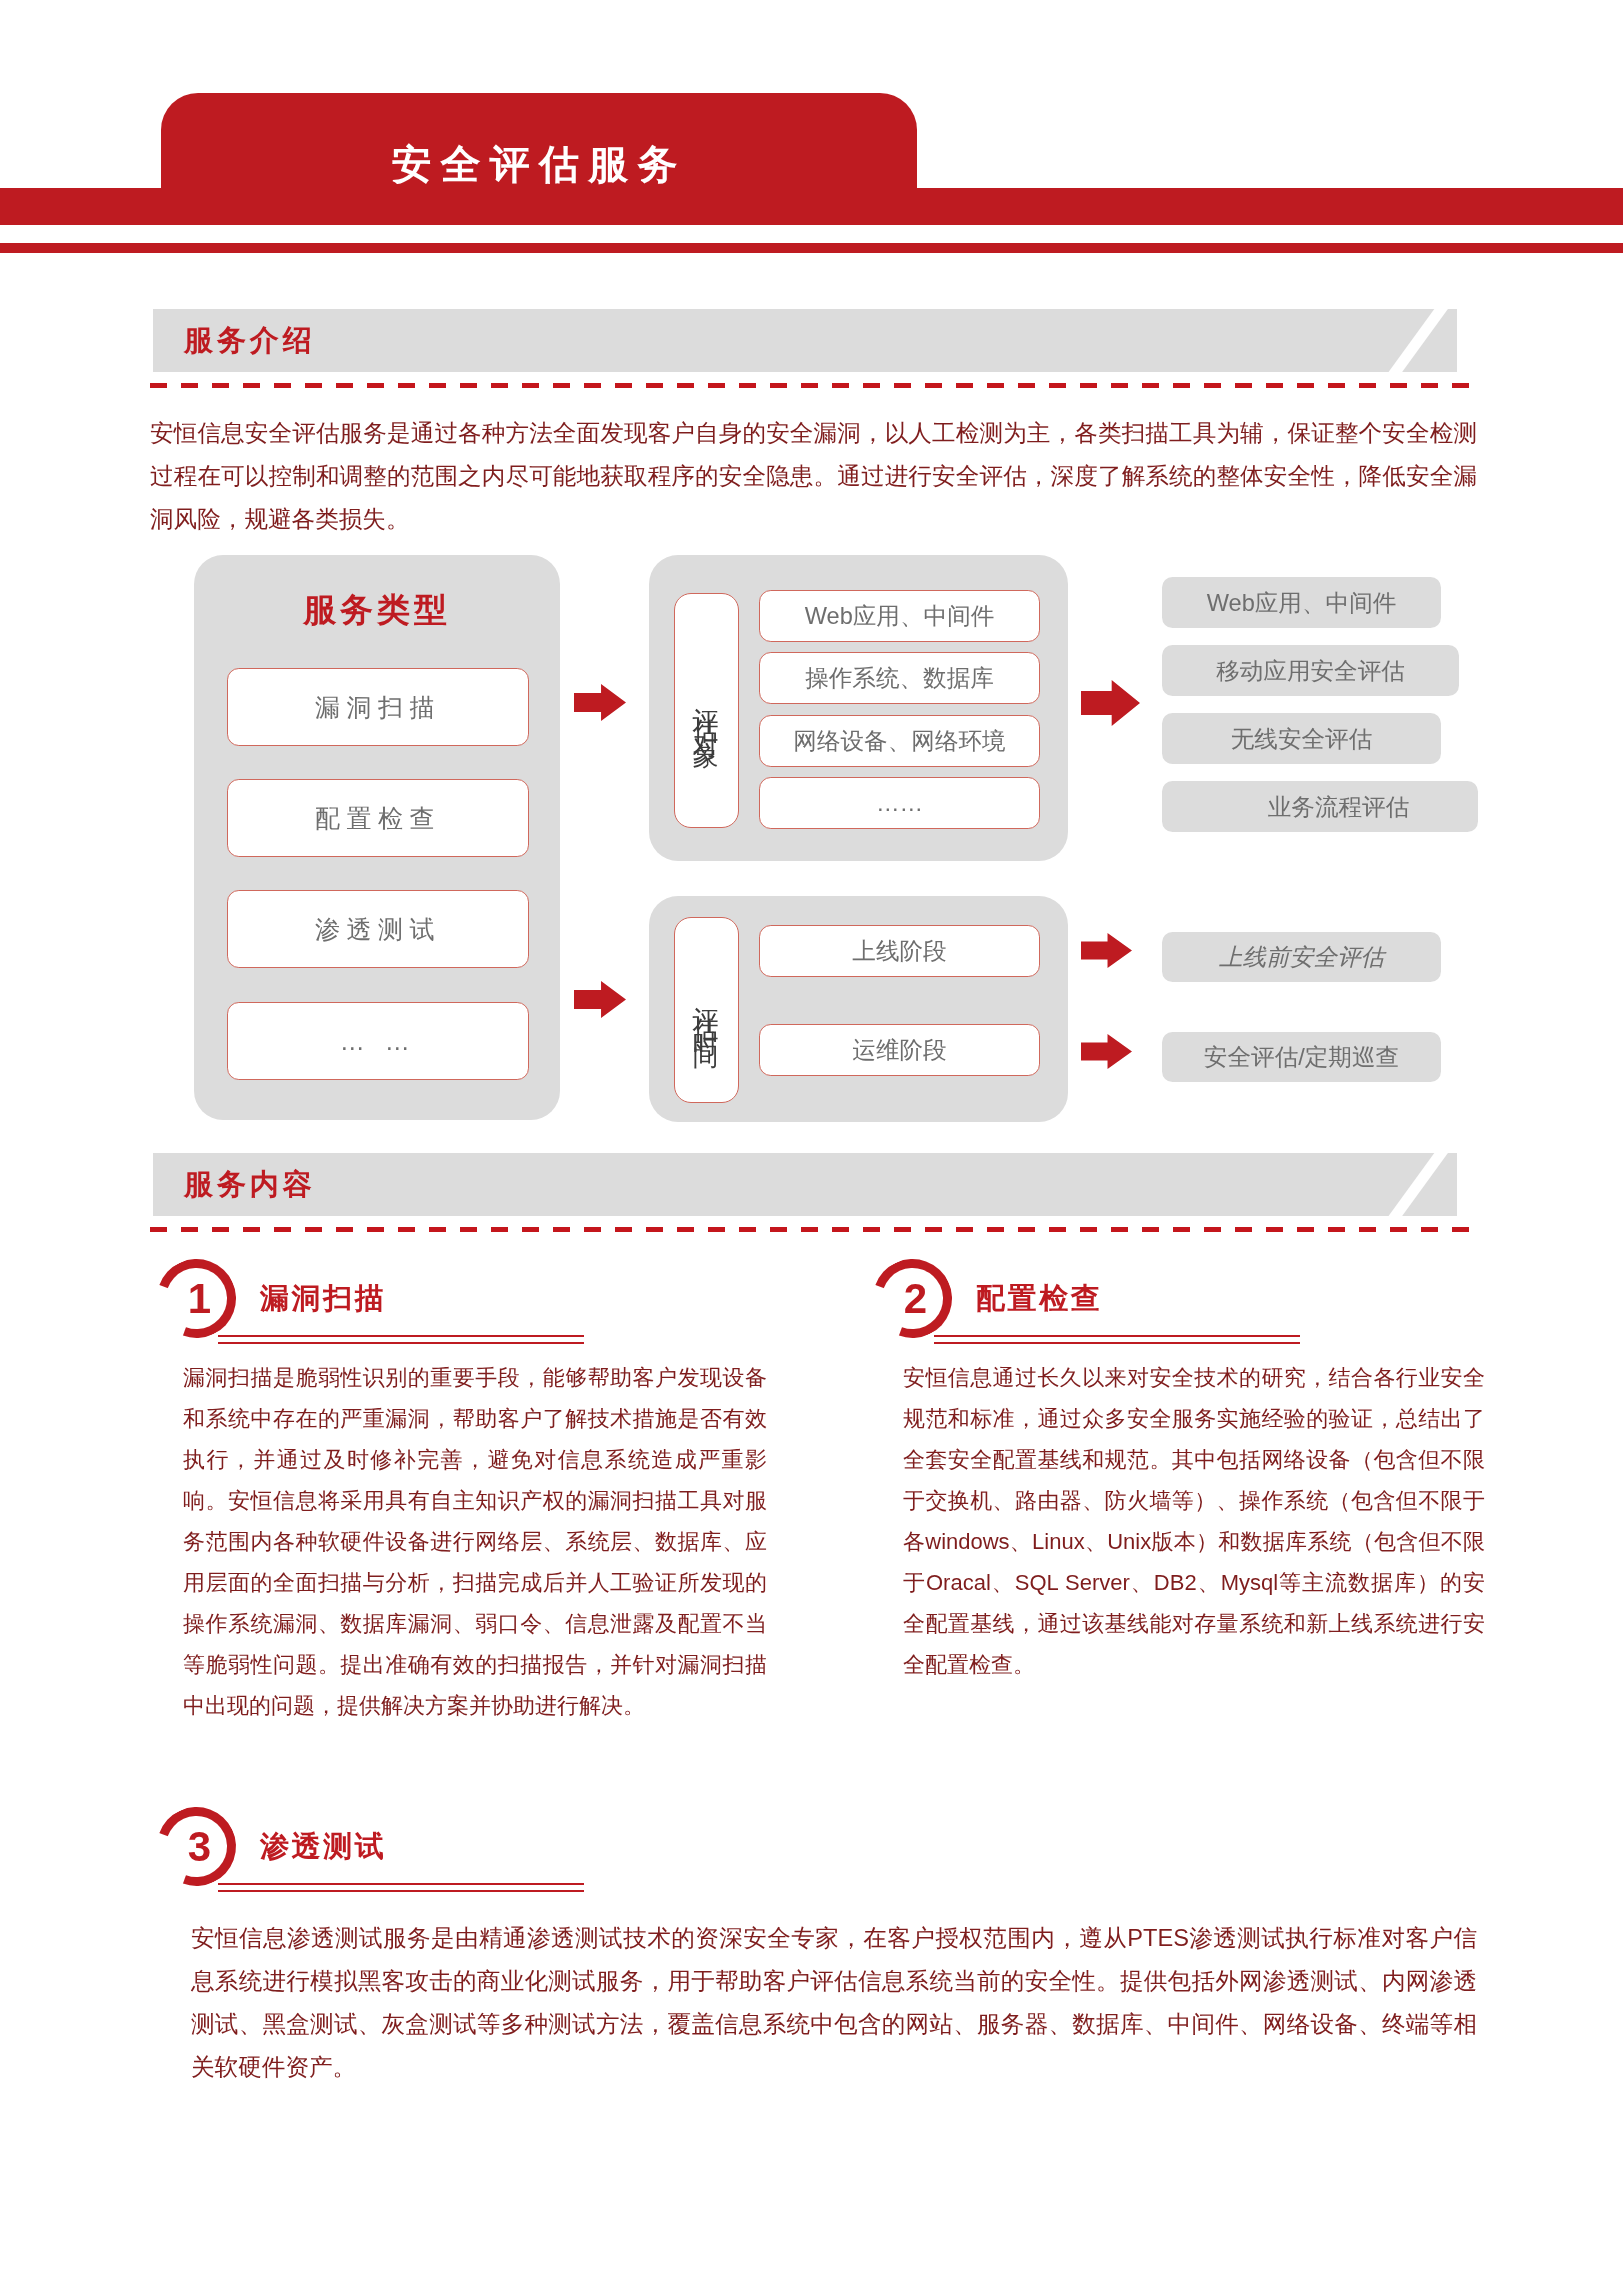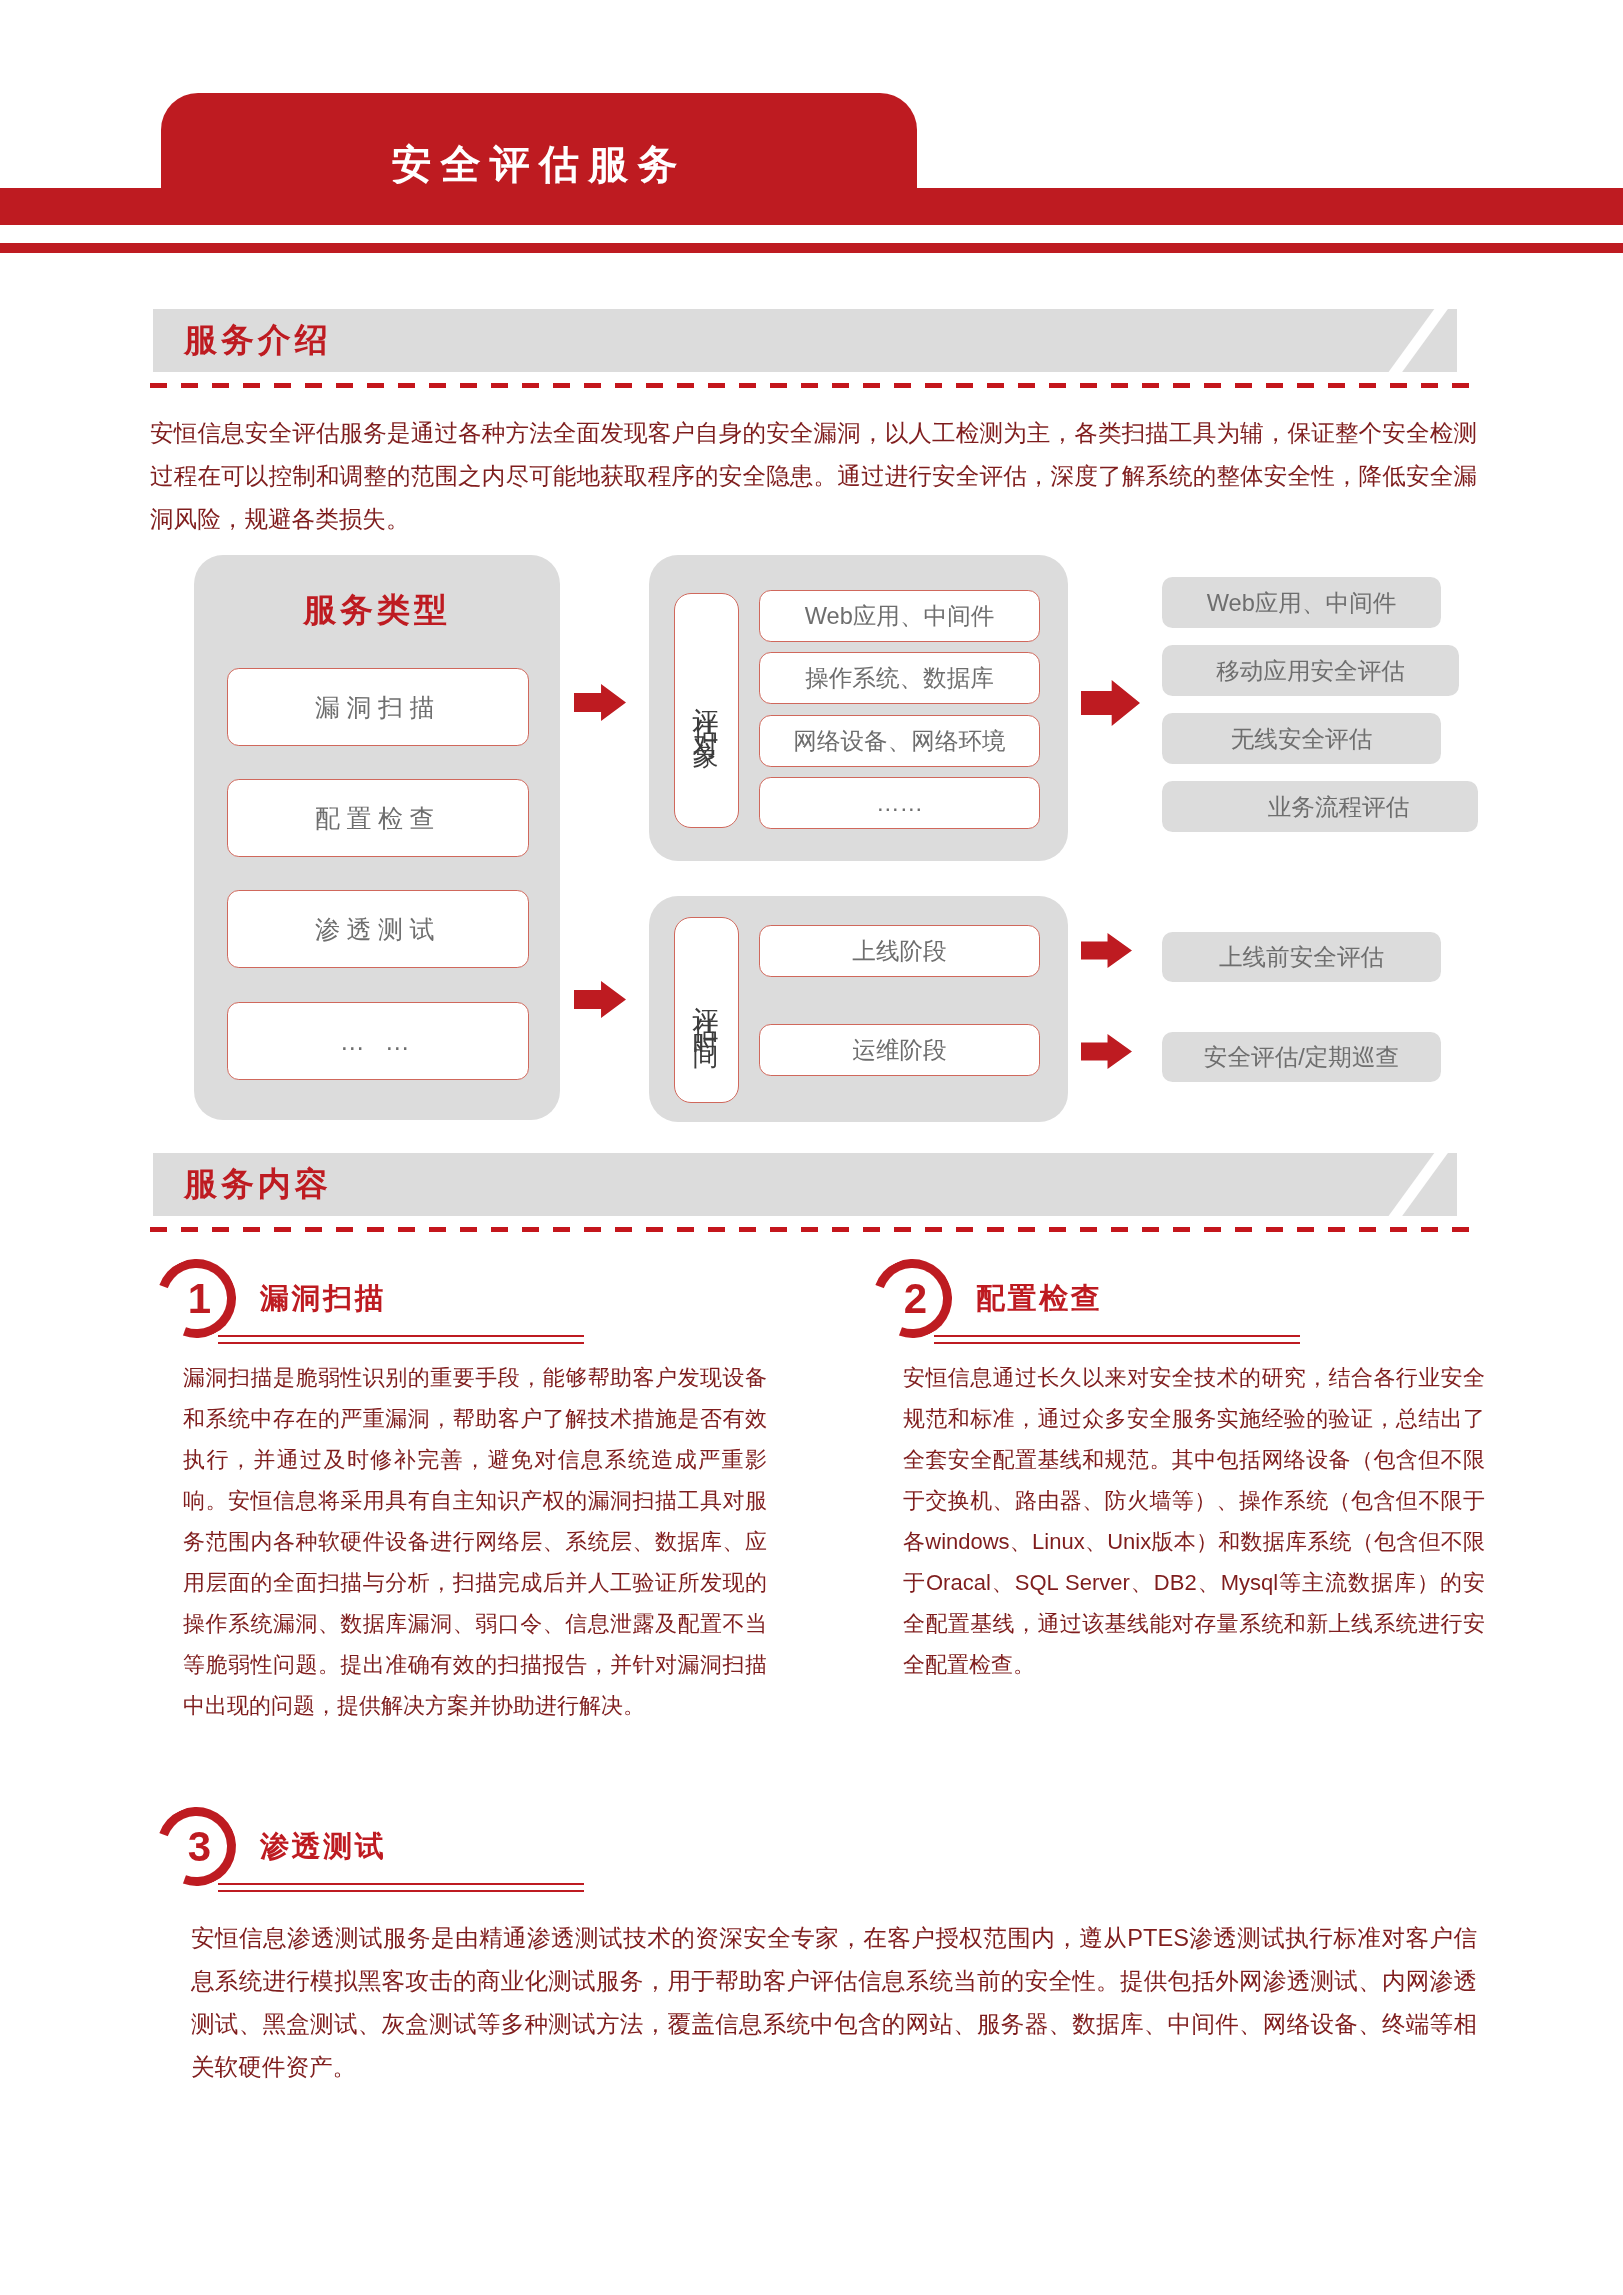--- a/index.html
+++ b/index.html
@@ -26,21 +26,21 @@
   
   .section-bar{
     width:1304px;height:63px;background:#DCDCDC;overflow:hidden;
     display:flex;align-items:center;
   }
   .section-bar .stripe{
     position:absolute;right:34px;top:-19.6px;width:11px;height:105px;
     background:#ffffff;transform:rotate(36deg);
   }
   .section-heading{
-    color:#BE1B21;font-size:33px;font-weight:700;letter-spacing:3.9px;
+    color:#BE1B21;font-size:29px;font-weight:700;letter-spacing:3.9px;
     padding-left:31px;white-space:nowrap;
   }
   .dashed-divider{
     height:4.6px;width:1327px;
     background:repeating-linear-gradient(to right,#C4161C 0 17px,transparent 17px 31px);
   }
 
   
   .body-text{
     color:#7f1d1d;text-align:justify;
@@ -138,21 +138,21 @@
 
 <div class="abs gray-panel" style="left:649px;top:896px;width:419px;height:226px;">
   <div class="abs vlabel" style="left:25px;top:21px;width:63px;height:184px;">评估时间</div>
   <div class="abs wbox mbox" style="left:110px;top:29px;width:279px;height:50px;">上线阶段</div>
   <div class="abs wbox mbox" style="left:110px;top:128px;width:279px;height:50px;">运维阶段</div>
 </div>
 
 <div class="abs arrow" style="left:1081px;top:933px;width:51px;height:35px;"></div>
 <div class="abs arrow" style="left:1081px;top:1034px;width:51px;height:35px;"></div>
 
-<div class="abs gbox" style="left:1162px;top:932px;width:279px;height:50px;">上线前安全评估</div>
+<div class="abs gbox" style="left:1162px;top:932px;width:279px;height:50px;font-style:italic;">上线前安全评估</div>
 <div class="abs gbox" style="left:1162px;top:1032px;width:279px;height:50px;">安全评估/定期巡查</div>
 
 <div class="abs section-bar" style="left:153px;top:1153px;">
   <div class="section-heading">服务内容</div>
   <div class="stripe"></div>
 </div>
 <div class="abs dashed-divider" style="left:150px;top:1227px;"></div>
 
 <div class="abs ring" style="left:157px;top:1259px;"></div>
 <div class="abs ring-number" style="left:160px;top:1259px;">1</div>

